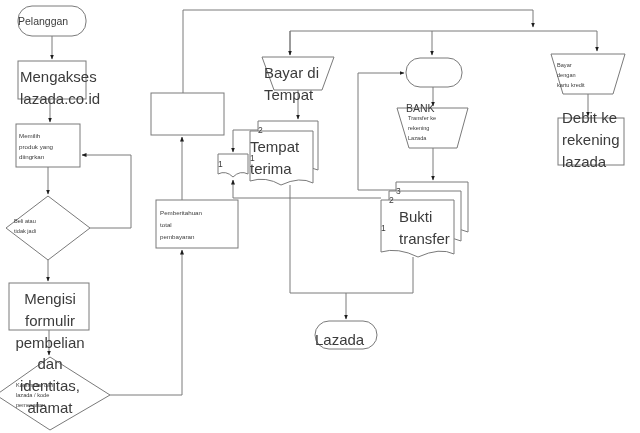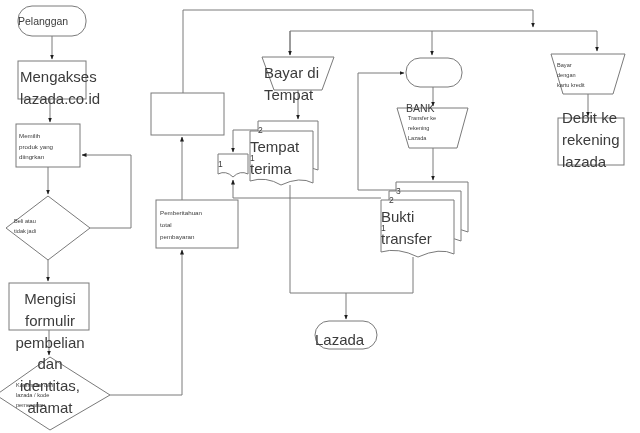--- a/index.html
+++ b/index.html
@@ -146,21 +146,21 @@
   <div class="lbl num" style="left:250px;top:152px;width:63px;">1</div>
 
   <div class="lbl s11" style="left:406px;top:65px;width:56px;margin-top:36px;">BANK</div>
 
   <div class="lbl s7" style="left:408px;top:113px;width:54px;text-align:left;">Transfer ke
 rekening
 Lazada</div>
 
   <div class="lbl num" style="left:396px;top:185px;width:72px;">3</div>
   <div class="lbl num" style="left:389px;top:194px;width:72px;">2</div>
-  <div class="lbl s10" style="left:381px;top:206px;width:73px;">Bukti transfer</div>
+  <div class="lbl s10" style="left:399px;top:206px;width:73px;">Bukti transfer</div>
   <div class="lbl num" style="left:381px;top:222px;width:73px;">1</div>
 
   <div class="lbl s7" style="left:557px;top:60px;width:62px;">Bayar
 dengan
 kartu kredit</div>
 
   <div class="lbl s10" style="left:562px;top:107px;width:60px;text-align:left;">Debit ke
 rekening
 lazada</div>
 

